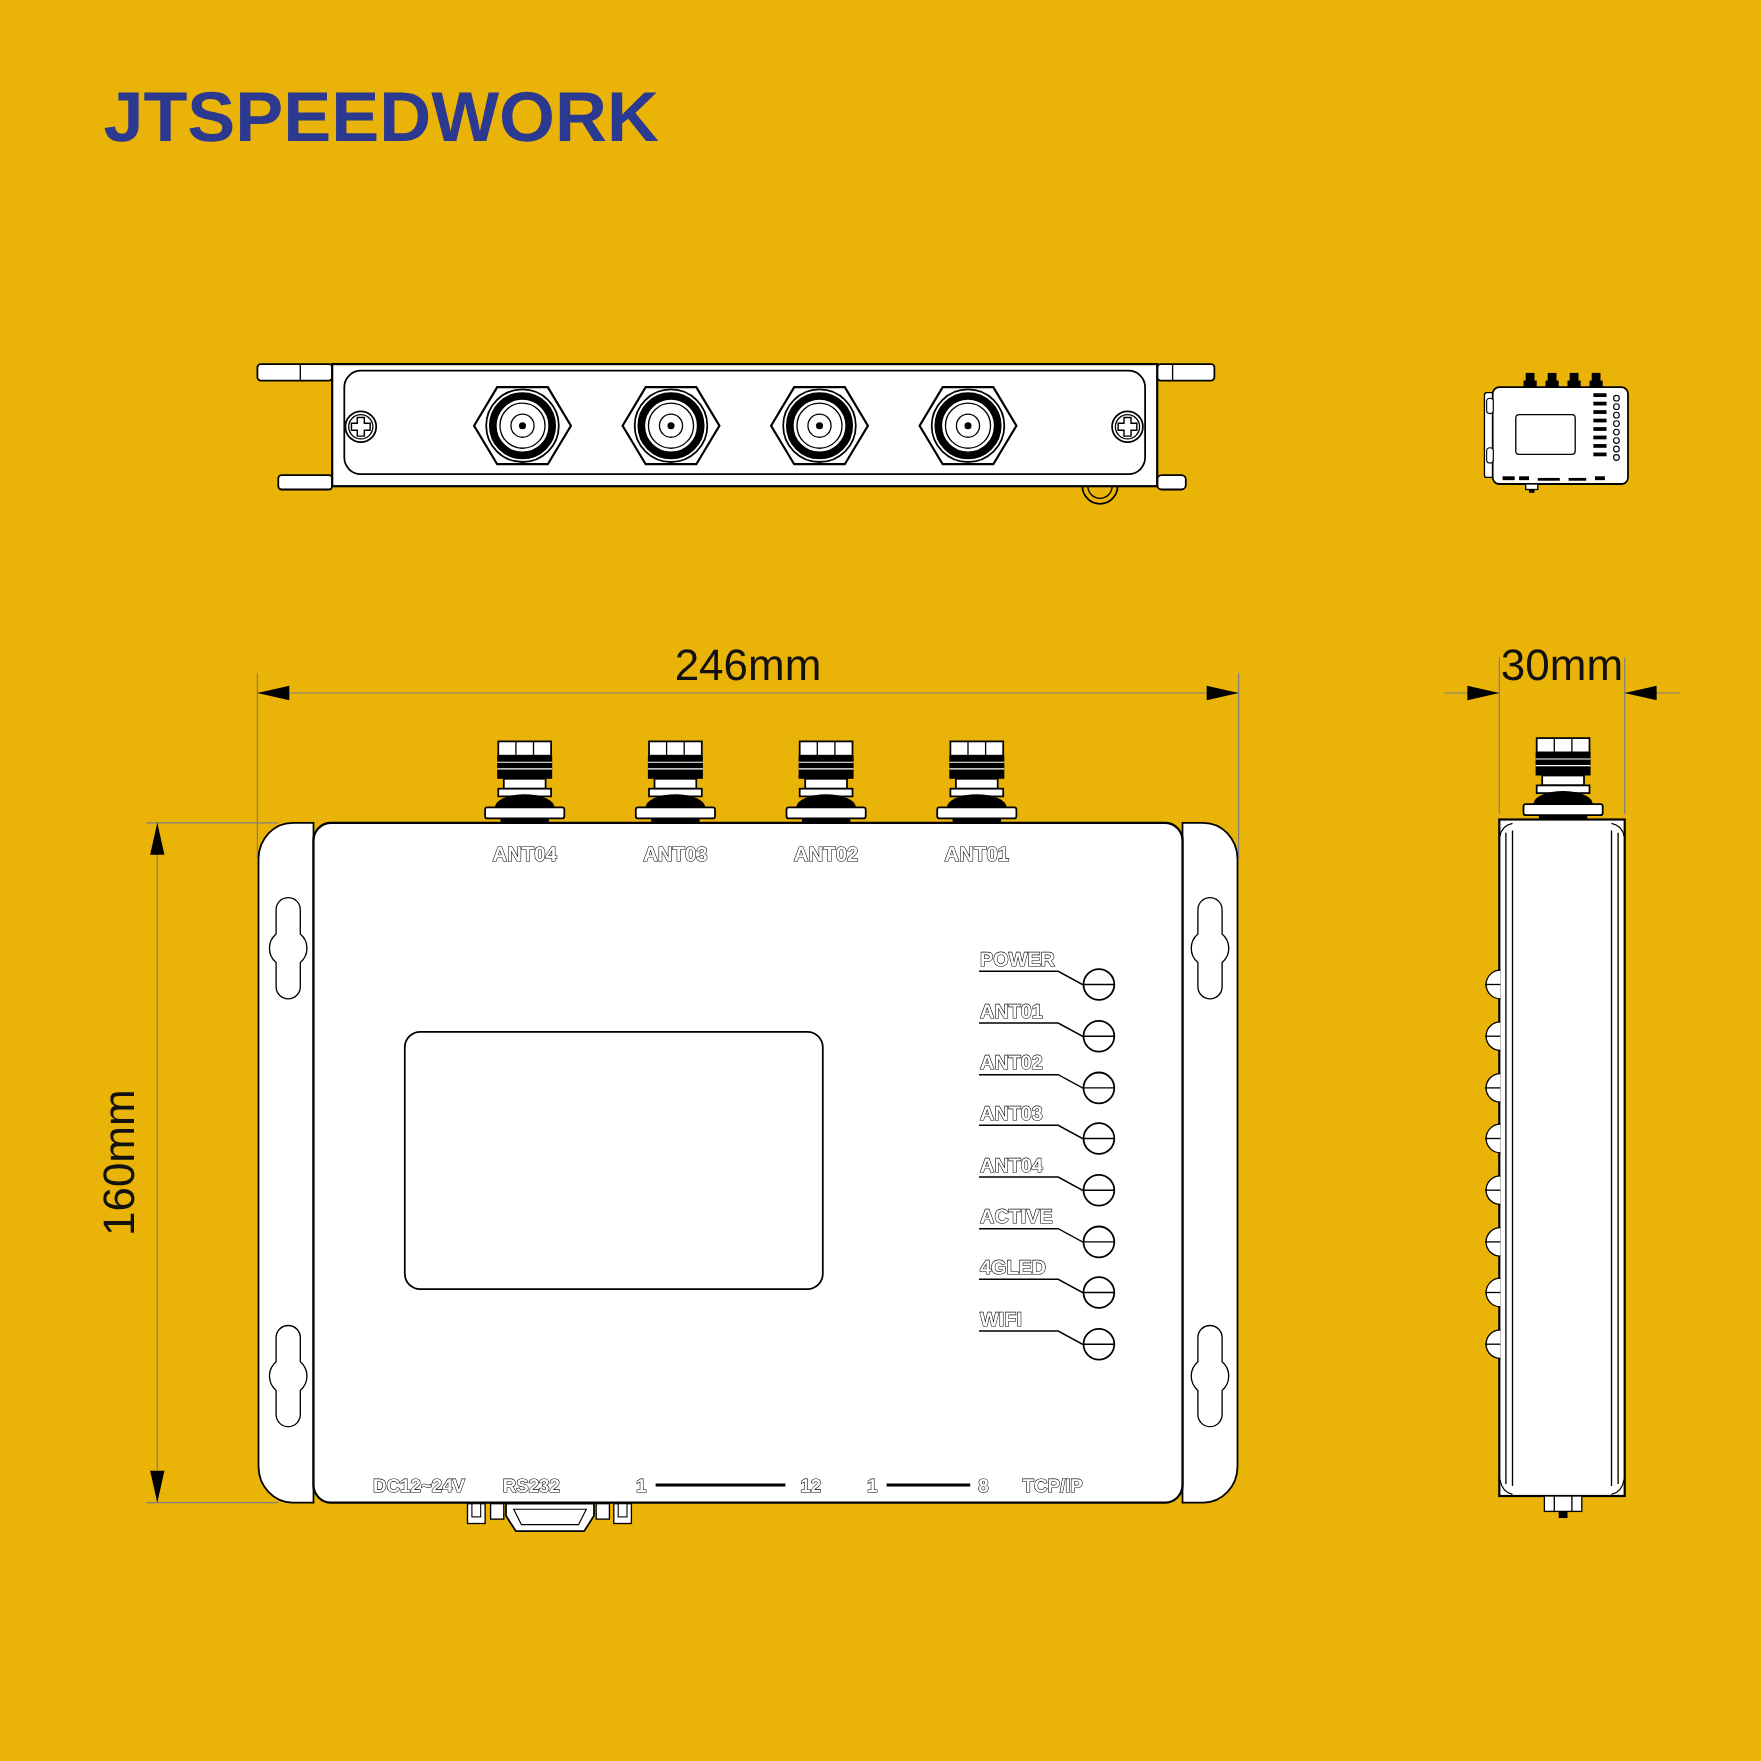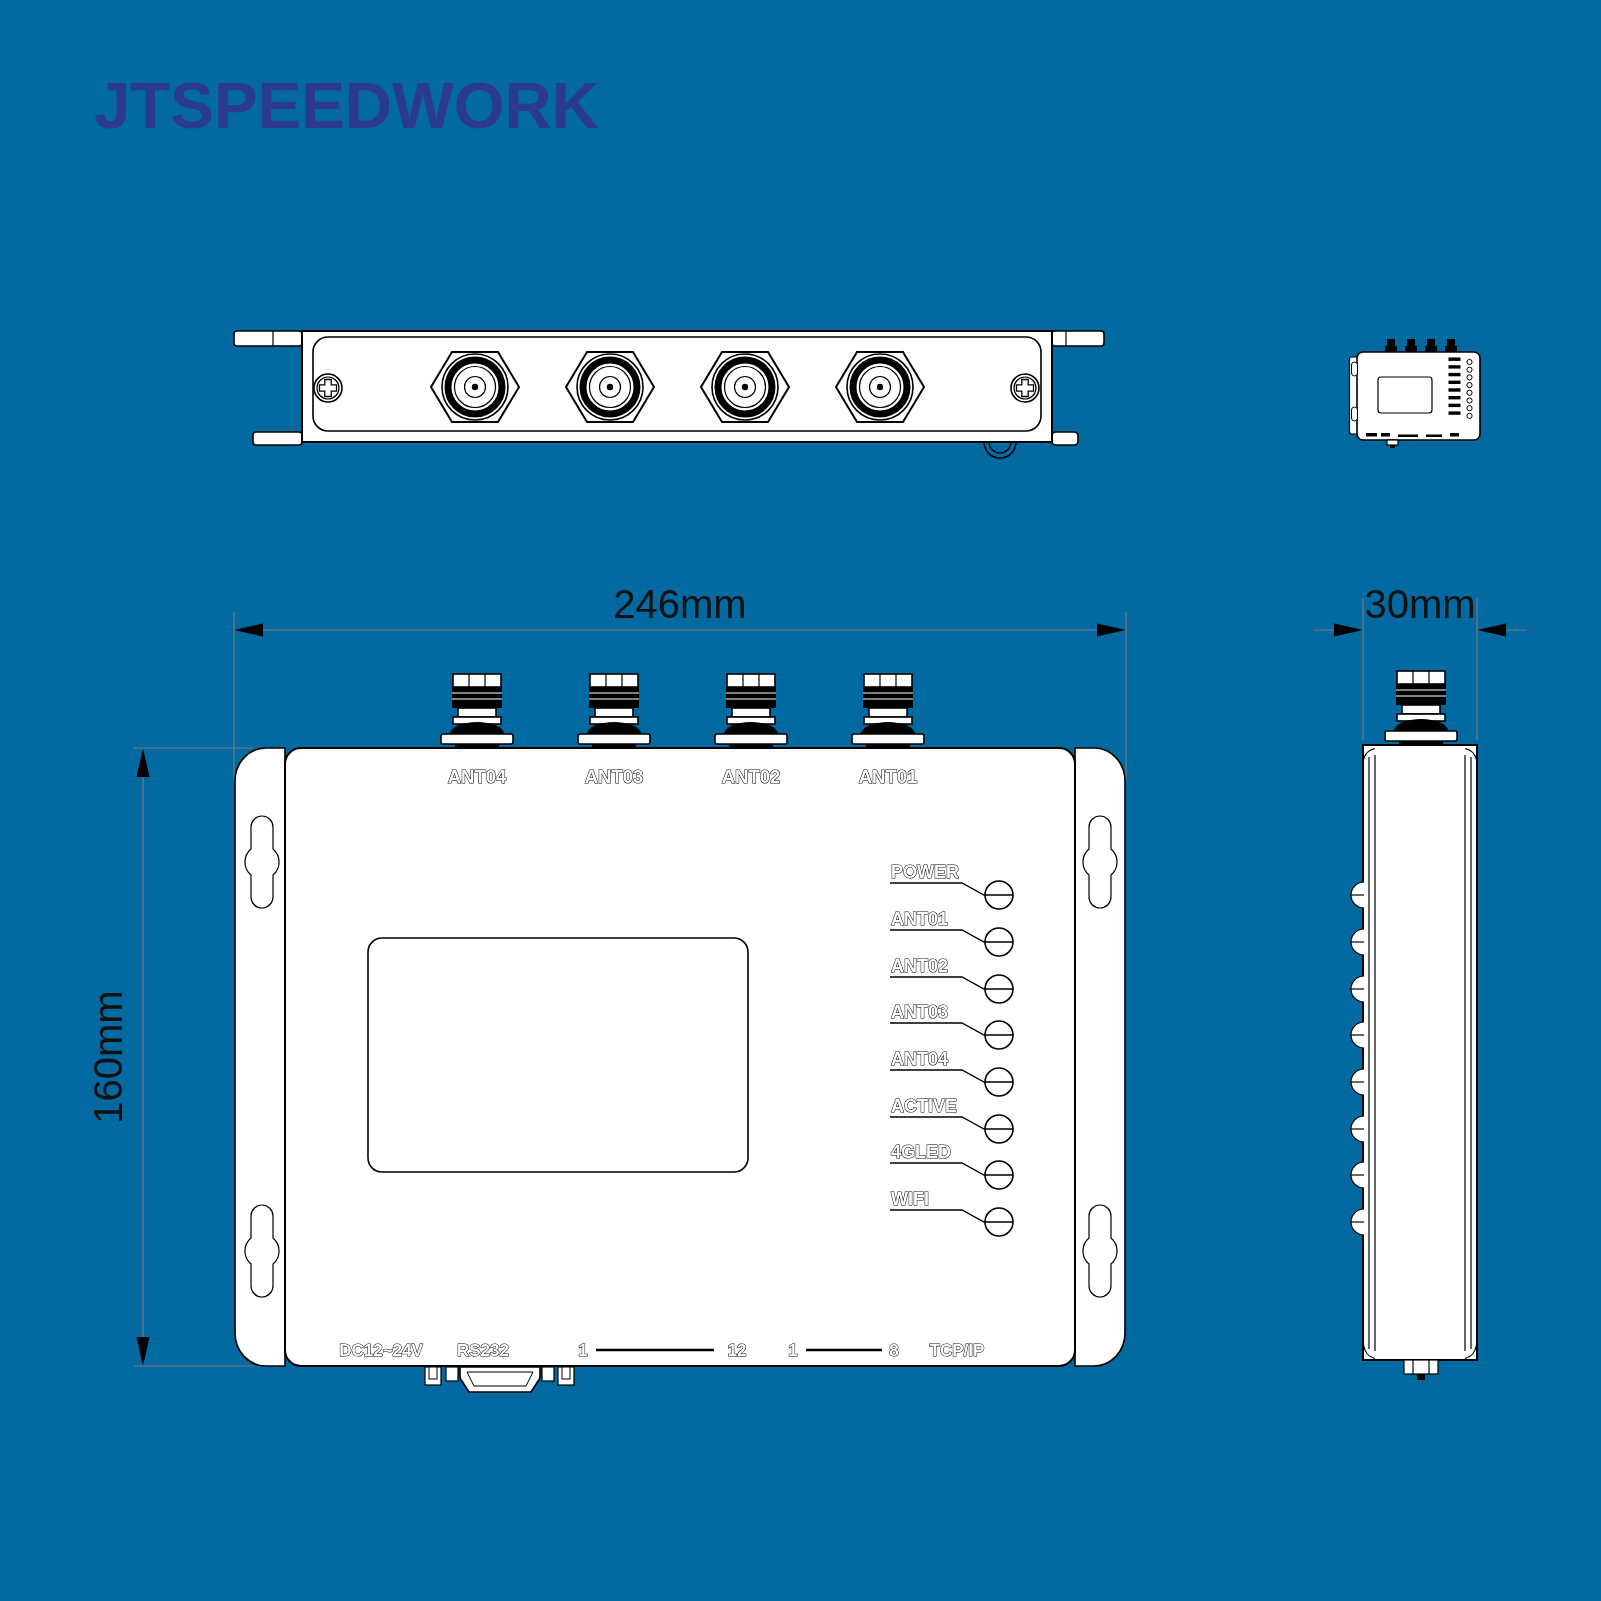--- a/index.html
+++ b/index.html
@@ -1,16 +1,16 @@
 <!DOCTYPE html>
 <html><head>
 <meta charset="utf-8">
 <style>
   html,body { margin:0; padding:0; background:#fff; }
-  #canvas { position:relative; width:1601px; height:1601px; background:#0369a1; overflow:hidden; }
+  #canvas { position:relative; width:1601px; height:1601px; background:#eab308; overflow:hidden; }
   svg { position:absolute; top:0; left:0; }
   text { font-family:"Liberation Sans","DejaVu Sans",sans-serif; }
   .logo  { font-weight:bold; fill:#2B3990; }
   .ln    { stroke:#000; stroke-width:1.6; fill:none; }
   .ln1   { stroke:#000; stroke-width:1.2; fill:none; }
   .w     { fill:#fff; stroke:#000; stroke-width:1.6; }
   .w1    { fill:#fff; stroke:#000; stroke-width:1.2; }
   .w2    { fill:#fff; stroke:#000; stroke-width:2; }
   .blk   { fill:#000; stroke:none; }
   .dim   { stroke:#7f7f7f; stroke-width:1.1; fill:none; }

